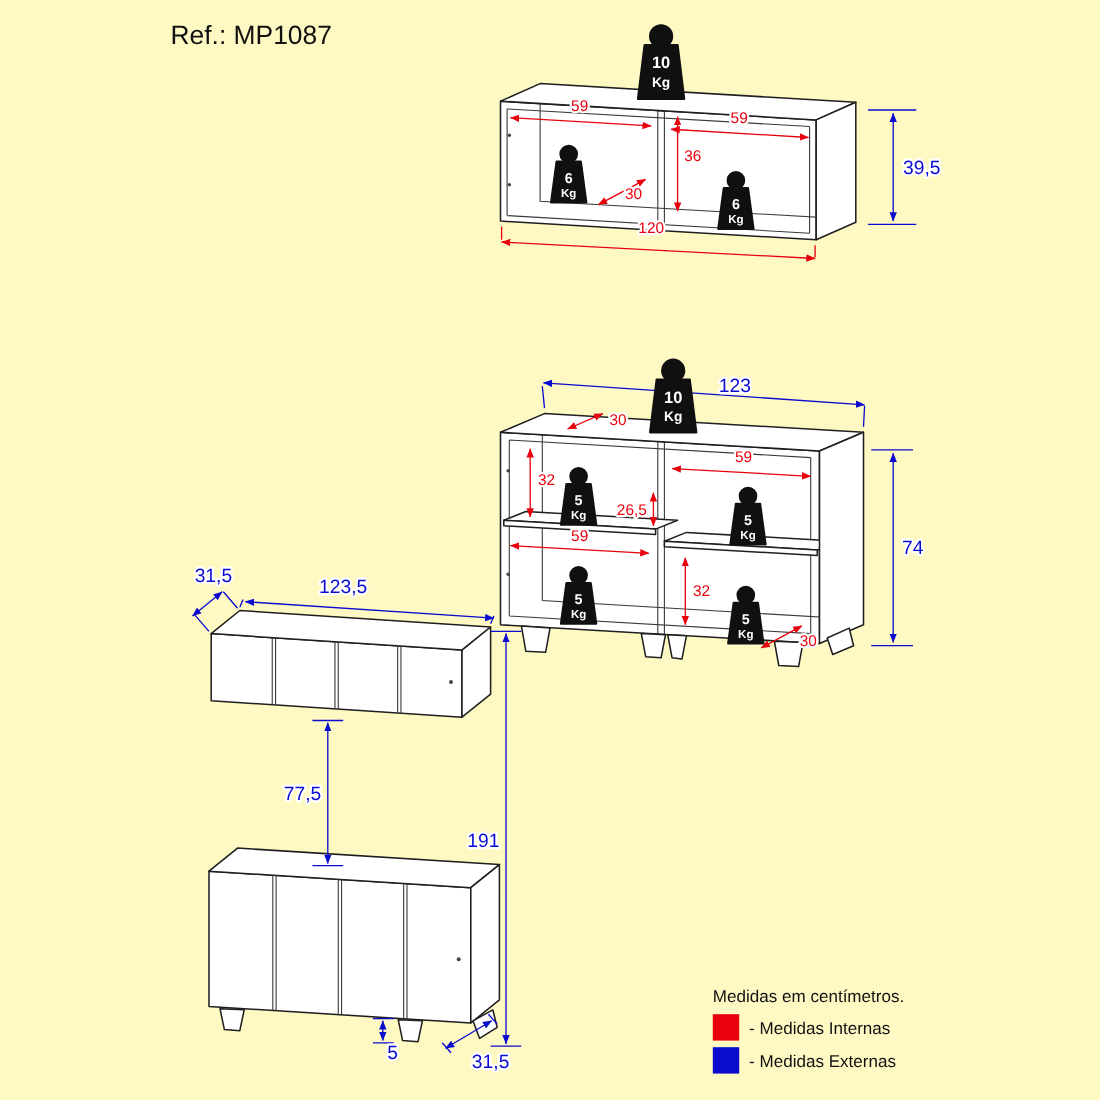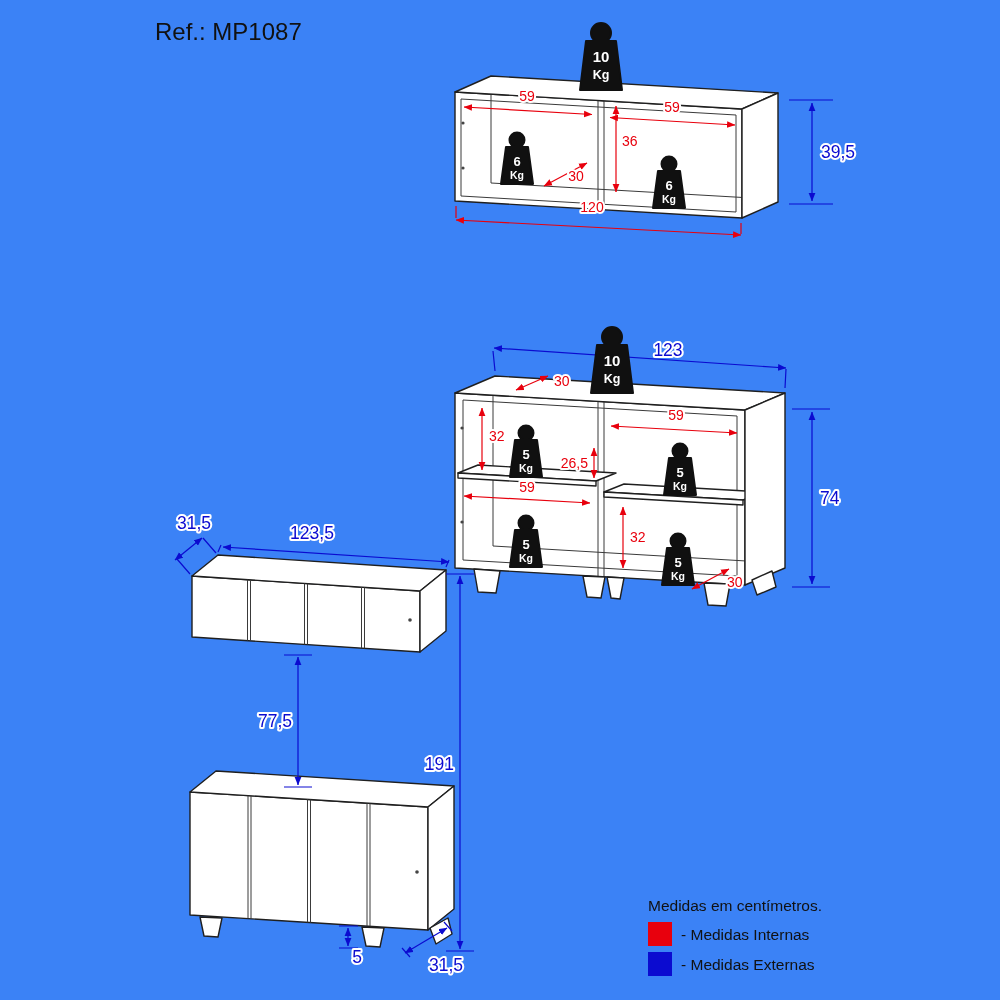--- a/index.html
+++ b/index.html
@@ -1,16 +1,16 @@
 <!DOCTYPE html>
 <html style="--c-int: #e8000d; --c-ext: #0b0bd0;"><head>
 <meta charset="utf-8">
 <style>
   html,body{margin:0;padding:0;background:#ffffff;}
-  .stage{position:relative;width:1000px;height:1000px;background:#3b82f6;font-family:"Liberation Sans",sans-serif;}
+  .stage{position:relative;width:1000px;height:1000px;background:#fef9c3;font-family:"Liberation Sans",sans-serif;}
   svg{display:block;}
   svg text{font-family:"Liberation Sans",sans-serif;}
   .face{fill:#ffffff;stroke:#1f1f1f;stroke-width:1.4;stroke-linejoin:round;}
   .inner{fill:none;stroke:#3a3a3a;stroke-width:1;}
   .dot{fill:#444444;}
   .dimR{stroke:var(--c-int,#e8000d);stroke-width:1.2;fill:none;}
   .dimB{stroke:var(--c-ext,#0b0bd0);stroke-width:1.2;fill:none;}
   .tR{fill:var(--c-int,#e8000d);font-size:14px;}
   .tB{fill:var(--c-ext,#0b0bd0);font-size:17.5px;}
   .halo{stroke:#ffffff;stroke-width:4px;paint-order:stroke;stroke-linejoin:round;}

